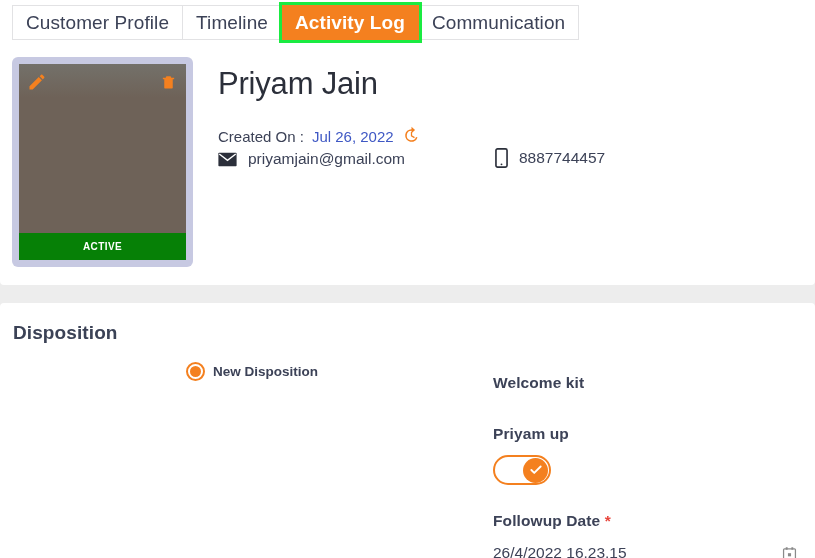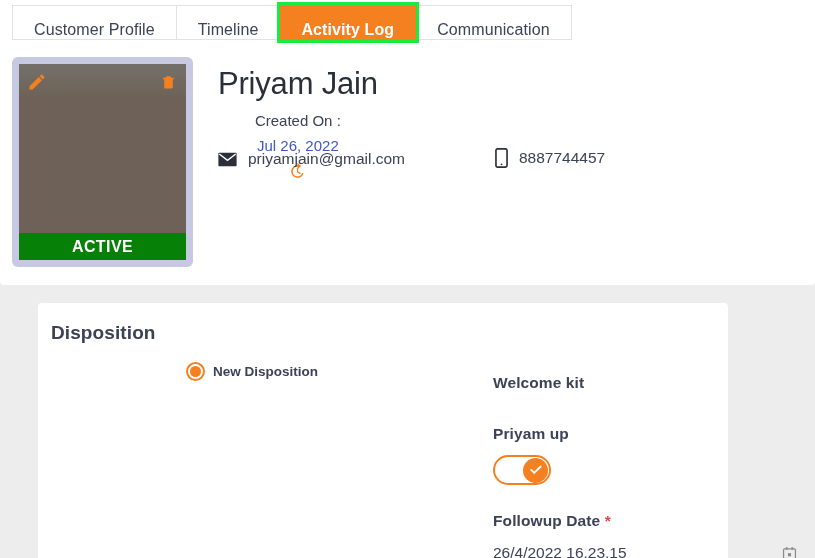--- a/index.html
+++ b/index.html
@@ -16,23 +16,23 @@
     position: absolute; left: 0; top: 0; width: 815px; height: 285px;
     background: #ffffff; border-radius: 0 0 4px 4px;
   }
 
   
   .tabbar {
     position: absolute; left: 12px; top: 5px; height: 35px;
     display: flex; align-items: stretch;
   }
   .tab {
-    display: flex; align-items: flex-end; padding: 0 21px;
+    display: flex; align-items: center; padding: 0 13px;
     border: 1px solid #e2e2e4; border-left: none;
-    font-size: 16px; color: #3c4257; letter-spacing: .1px;
+    font-size: 19px; color: #3c4257; letter-spacing: .1px;
     background: #fff; white-space: nowrap; cursor: pointer;
   }
   .tab:first-child { border-left: 1px solid #e2e2e4; }
   .tab.active {
     background: #f4801f; color: #fff; font-weight: bold;
     border-color: #f4801f;
     box-shadow: 0 0 0 3px #1aeb41;
     z-index: 3; position: relative;
   }
 
@@ -79,47 +79,47 @@
   .icon-edit-photo {
     position: absolute; left: 8px; top: 8px; width: 20px; height: 20px;
     cursor: pointer; z-index: 4;
   }
   .icon-del-photo {
     position: absolute; right: 9px; top: 8px; width: 17px; height: 20px;
     cursor: pointer; z-index: 4;
   }
   .status-badge {
     position: absolute; left: 0; bottom: 0; width: 100%; height: 27px;
-    background: #068006; color: #fff; font-size: 16px; font-weight: bold;
+    background: #068006; color: #fff; font-size: 10px; font-weight: bold;
     display: flex; align-items: center; justify-content: center;
     letter-spacing: .4px; z-index: 3;
   }
 
   
   .details { position: absolute; left: 218px; top: 66px; }
   .cust-name {
     font-size: 31px; color: #2b2f3a; font-weight: normal;
     letter-spacing: -.2px; line-height: 1.15;
   }
   .created-row {
-    margin-top: 10px; display: flex; align-items: center; gap: 8px;
-    font-size: 15px; color: #3c4257; flex-direction: column;
+    margin-top: 24px; display: flex; align-items: flex-end; gap: 8px;
+    font-size: 15px; color: #3c4257;
   }
   .created-date { color: #3f58c4; }
   .contact-row {
     position: absolute; left: 218px; top: 148px;
     display: flex; align-items: flex-end; width: 560px;
   }
   .contact-item { display: flex; align-items: center; gap: 11px; font-size: 15.5px; color: #3c4257; }
   .contact-item.phone { margin-left: 90px; }
 
   
   .disp-panel {
-    position: absolute; left: 0; top: 303px; width: 690px; height: 255px;
-    background: #fff; border-radius: 4px 4px 0 0; margin-left: 38px;
+    position: absolute; left: 0; top: 303px; width: 815px; height: 255px;
+    background: #fff; border-radius: 4px 4px 0 0;
   }
   .disp-title {
     position: absolute; left: 13px; top: 19px;
     font-size: 19px; font-weight: bold; color: #3b4256; letter-spacing: .1px;
   }
   .radio-row {
     position: absolute; left: 186px; top: 362px;
     display: flex; align-items: center; gap: 8px; cursor: pointer;
   }
   .radio {

